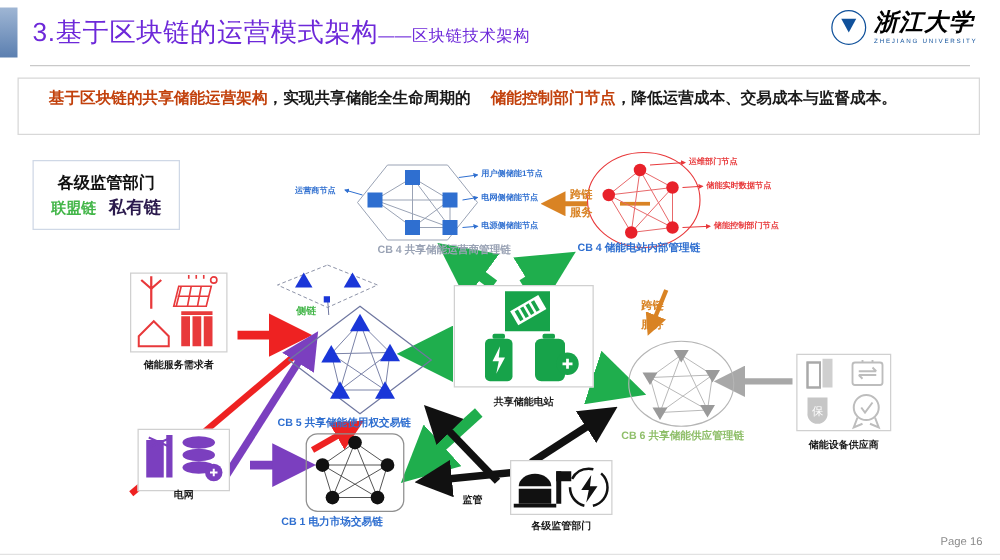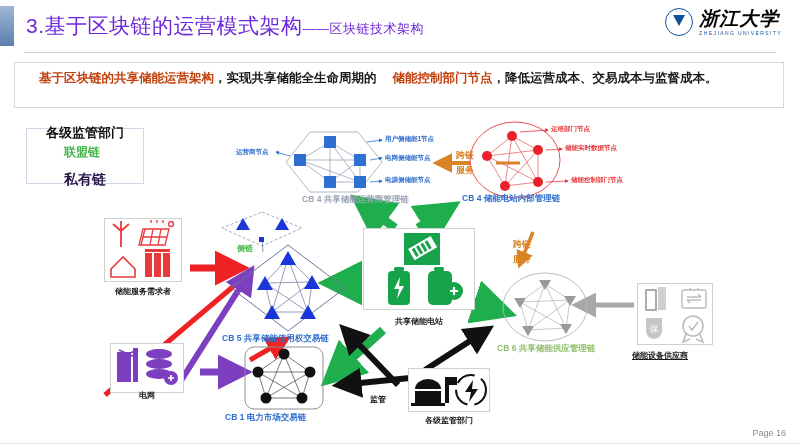--- a/index.html
+++ b/index.html
@@ -35,21 +35,21 @@
   .banner{position:absolute;left:14px;top:62px;width:770px;height:46px;
     border:1px solid #d8d8d8;background:#fff;box-sizing:border-box;padding:6px 8px;}
   .banner p{margin:0;font-size:12.5px;font-weight:bold;color:#1a1a1a;line-height:19px;}
   .rd{color:#c2410c;margin-left:16px;}
 
   
   .legend{position:absolute;left:26px;top:128px;width:118px;height:56px;
     border:1px solid #cfd8e6;background:#fff;box-sizing:border-box;
     display:flex;flex-direction:column;align-items:center;justify-content:center;gap:2px;}
   .legend-title{font-size:13px;font-weight:bold;color:#111;}
-  .legend-row{display:flex;gap:10px;align-items:baseline;flex-direction:column;}
+  .legend-row{display:flex;gap:10px;align-items:baseline;}
   .lg-green{font-size:12px;font-weight:bold;color:#43b649;}
   .lg-purple{font-size:14px;font-weight:bold;color:#2b1a4d;}
 
   
   .lbl{position:absolute;font-weight:bold;white-space:nowrap;}
   .node-lbl{font-size:6.5px;}
   .chain-name{font-size:8.5px;font-weight:bold;white-space:nowrap;position:absolute;}
   .entity{position:absolute;border:1px solid #d0d0d0;background:#fff;box-sizing:border-box;}
   .entity-cap{position:absolute;font-size:8px;font-weight:bold;color:#1a1a1a;
     white-space:nowrap;text-align:center;}
@@ -374,17 +374,17 @@
         <path d="M8,34 L24,34 L24,46 a8,8 0 0 1 -8,9 a8,8 0 0 1 -8,-9 z"></path>
         <text x="16" y="48" font-size="9" fill="#fff" text-anchor="middle" font-family="DejaVu Sans">保</text>
       </g>
       <g stroke="#bdbdbd" stroke-width="1.6" fill="none">
         <circle cx="55" cy="42" r="10"></circle>
         <path d="M51,42 L54,46 L60,38"></path>
         <path d="M48,50 L45,58 L52,55 M62,50 L65,58 L58,55"></path>
       </g>
     </svg>
   </div>
-  <div class="entity-cap" style="left:614px;top:350px;width:92px;color:#1a1a1a;text-decoration:underline;">储能设备供应商</div>
+  <div class="entity-cap" style="left:629px;top:350px;width:92px;color:#1a1a1a;">储能设备供应商</div>
 
   <div class="footline"></div>
   <div class="page">Page 16</div>
 </div>
 
 </body></html>

